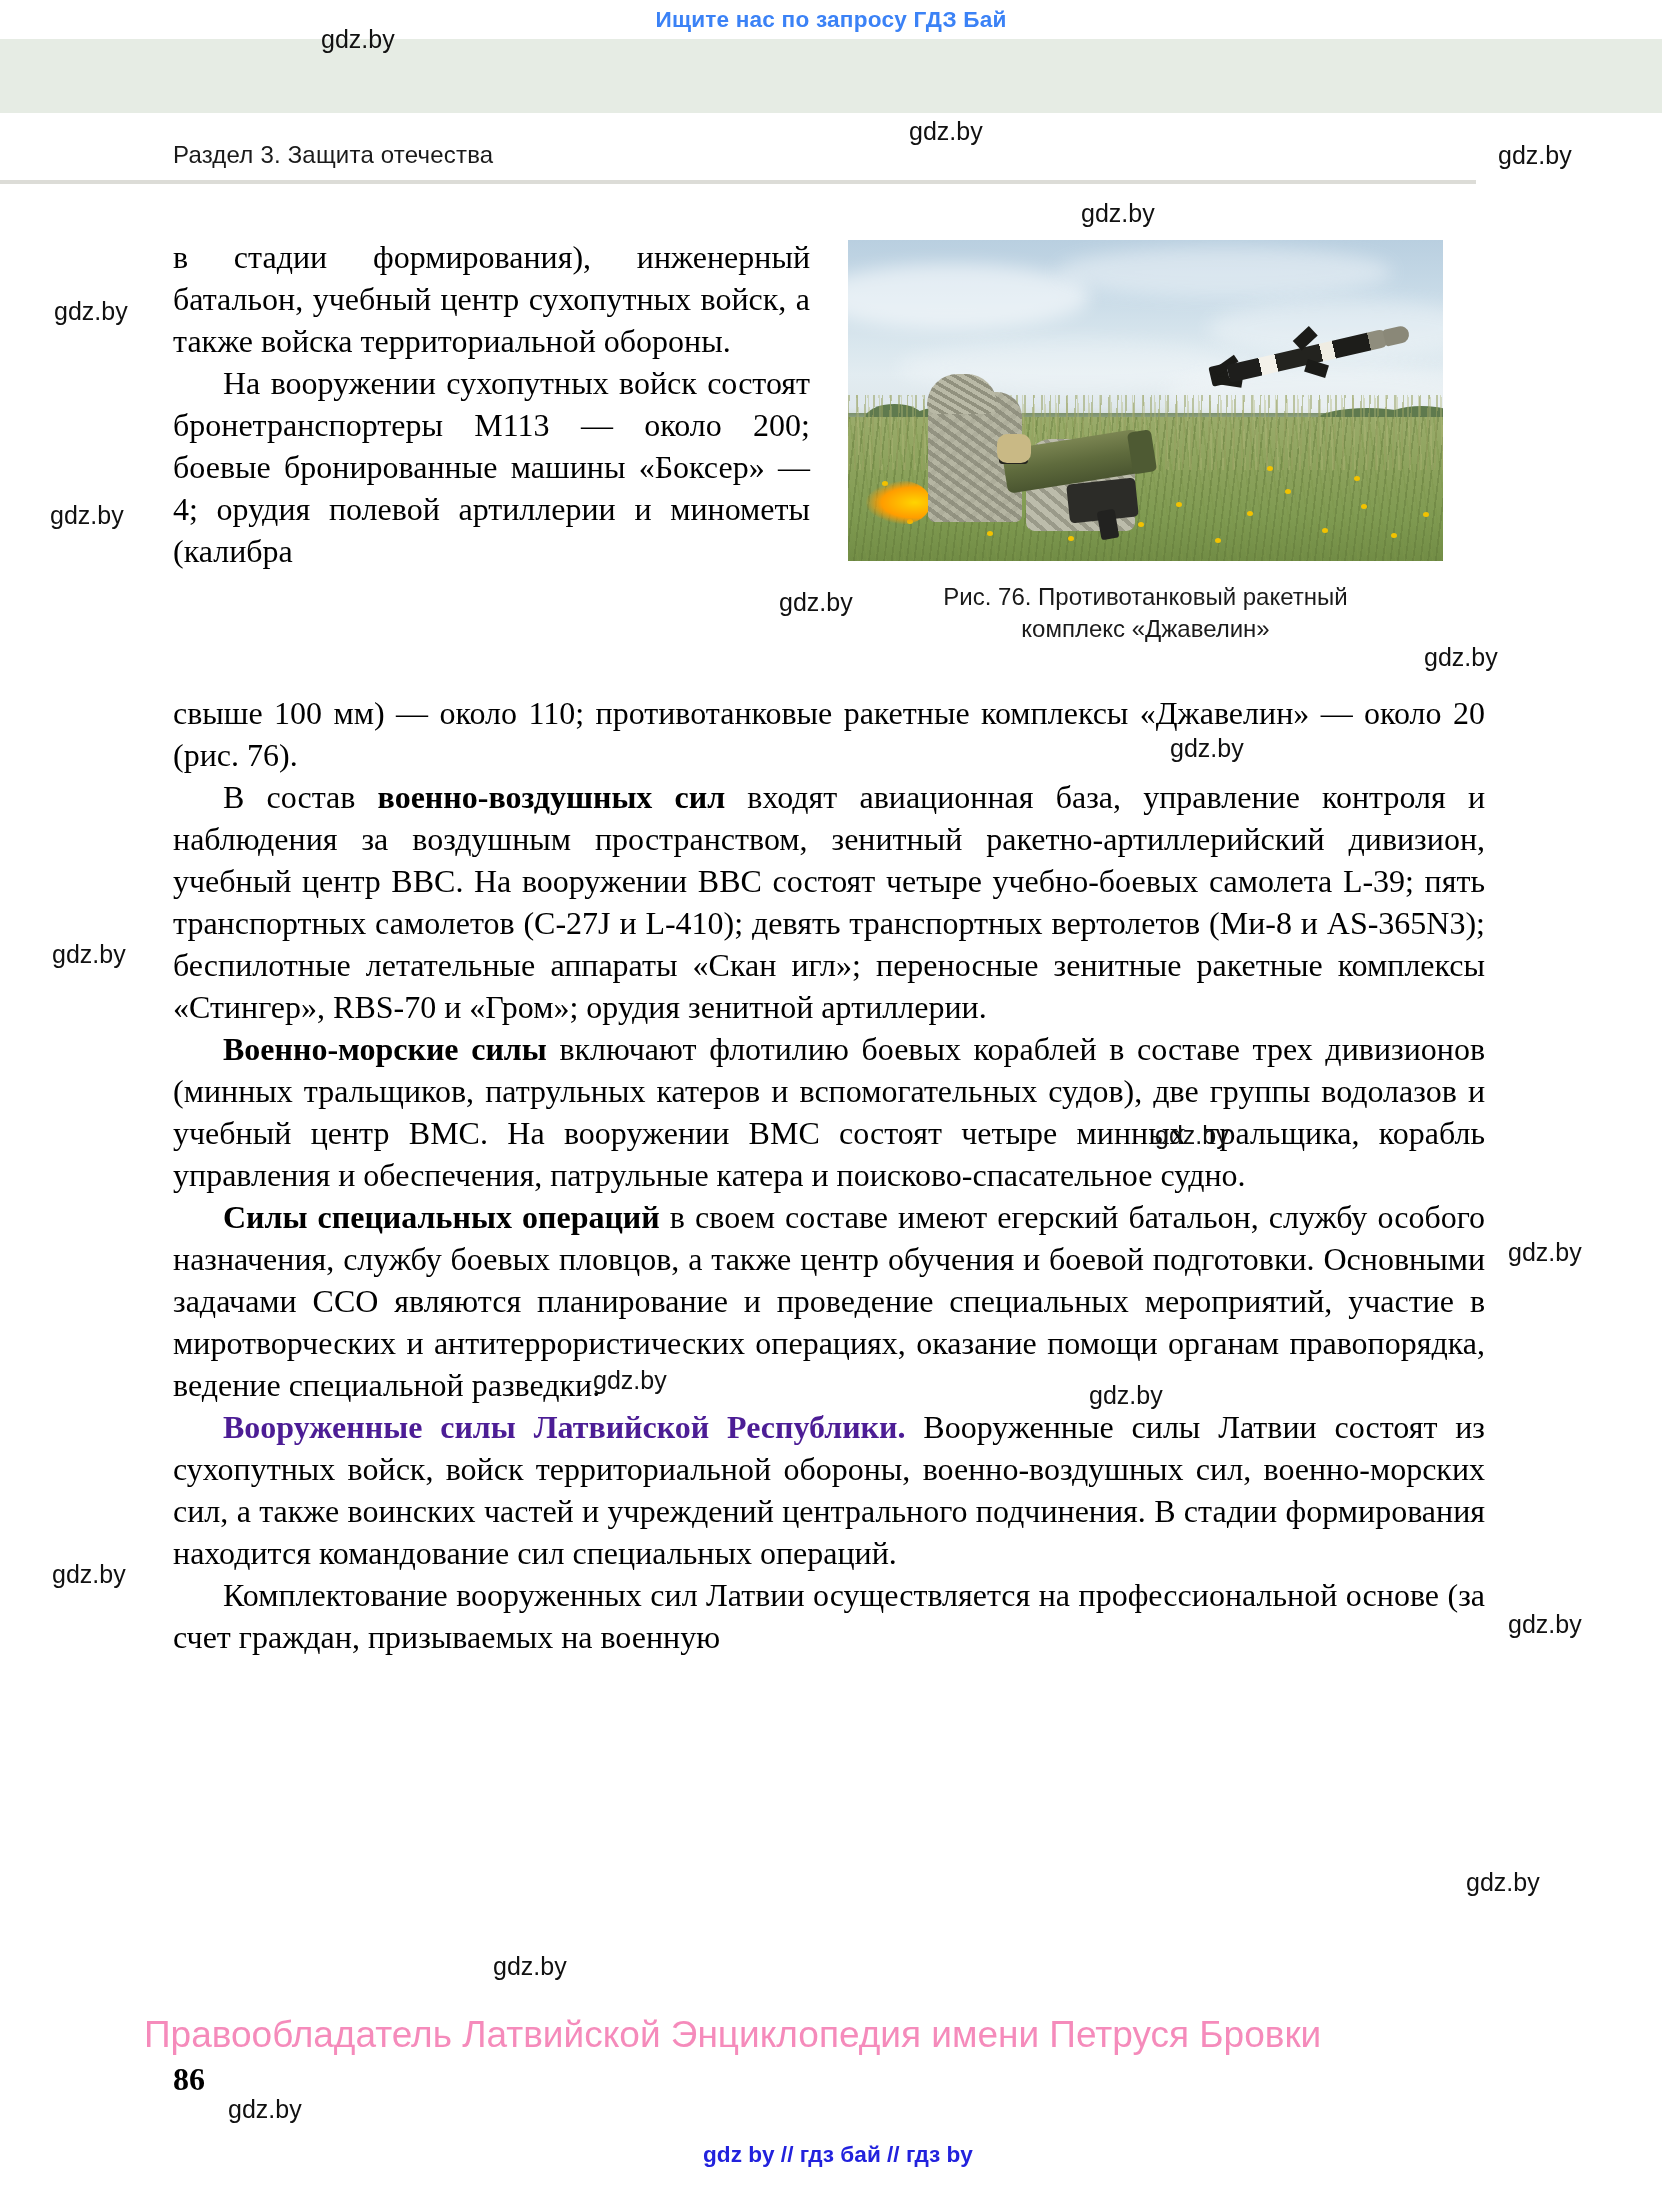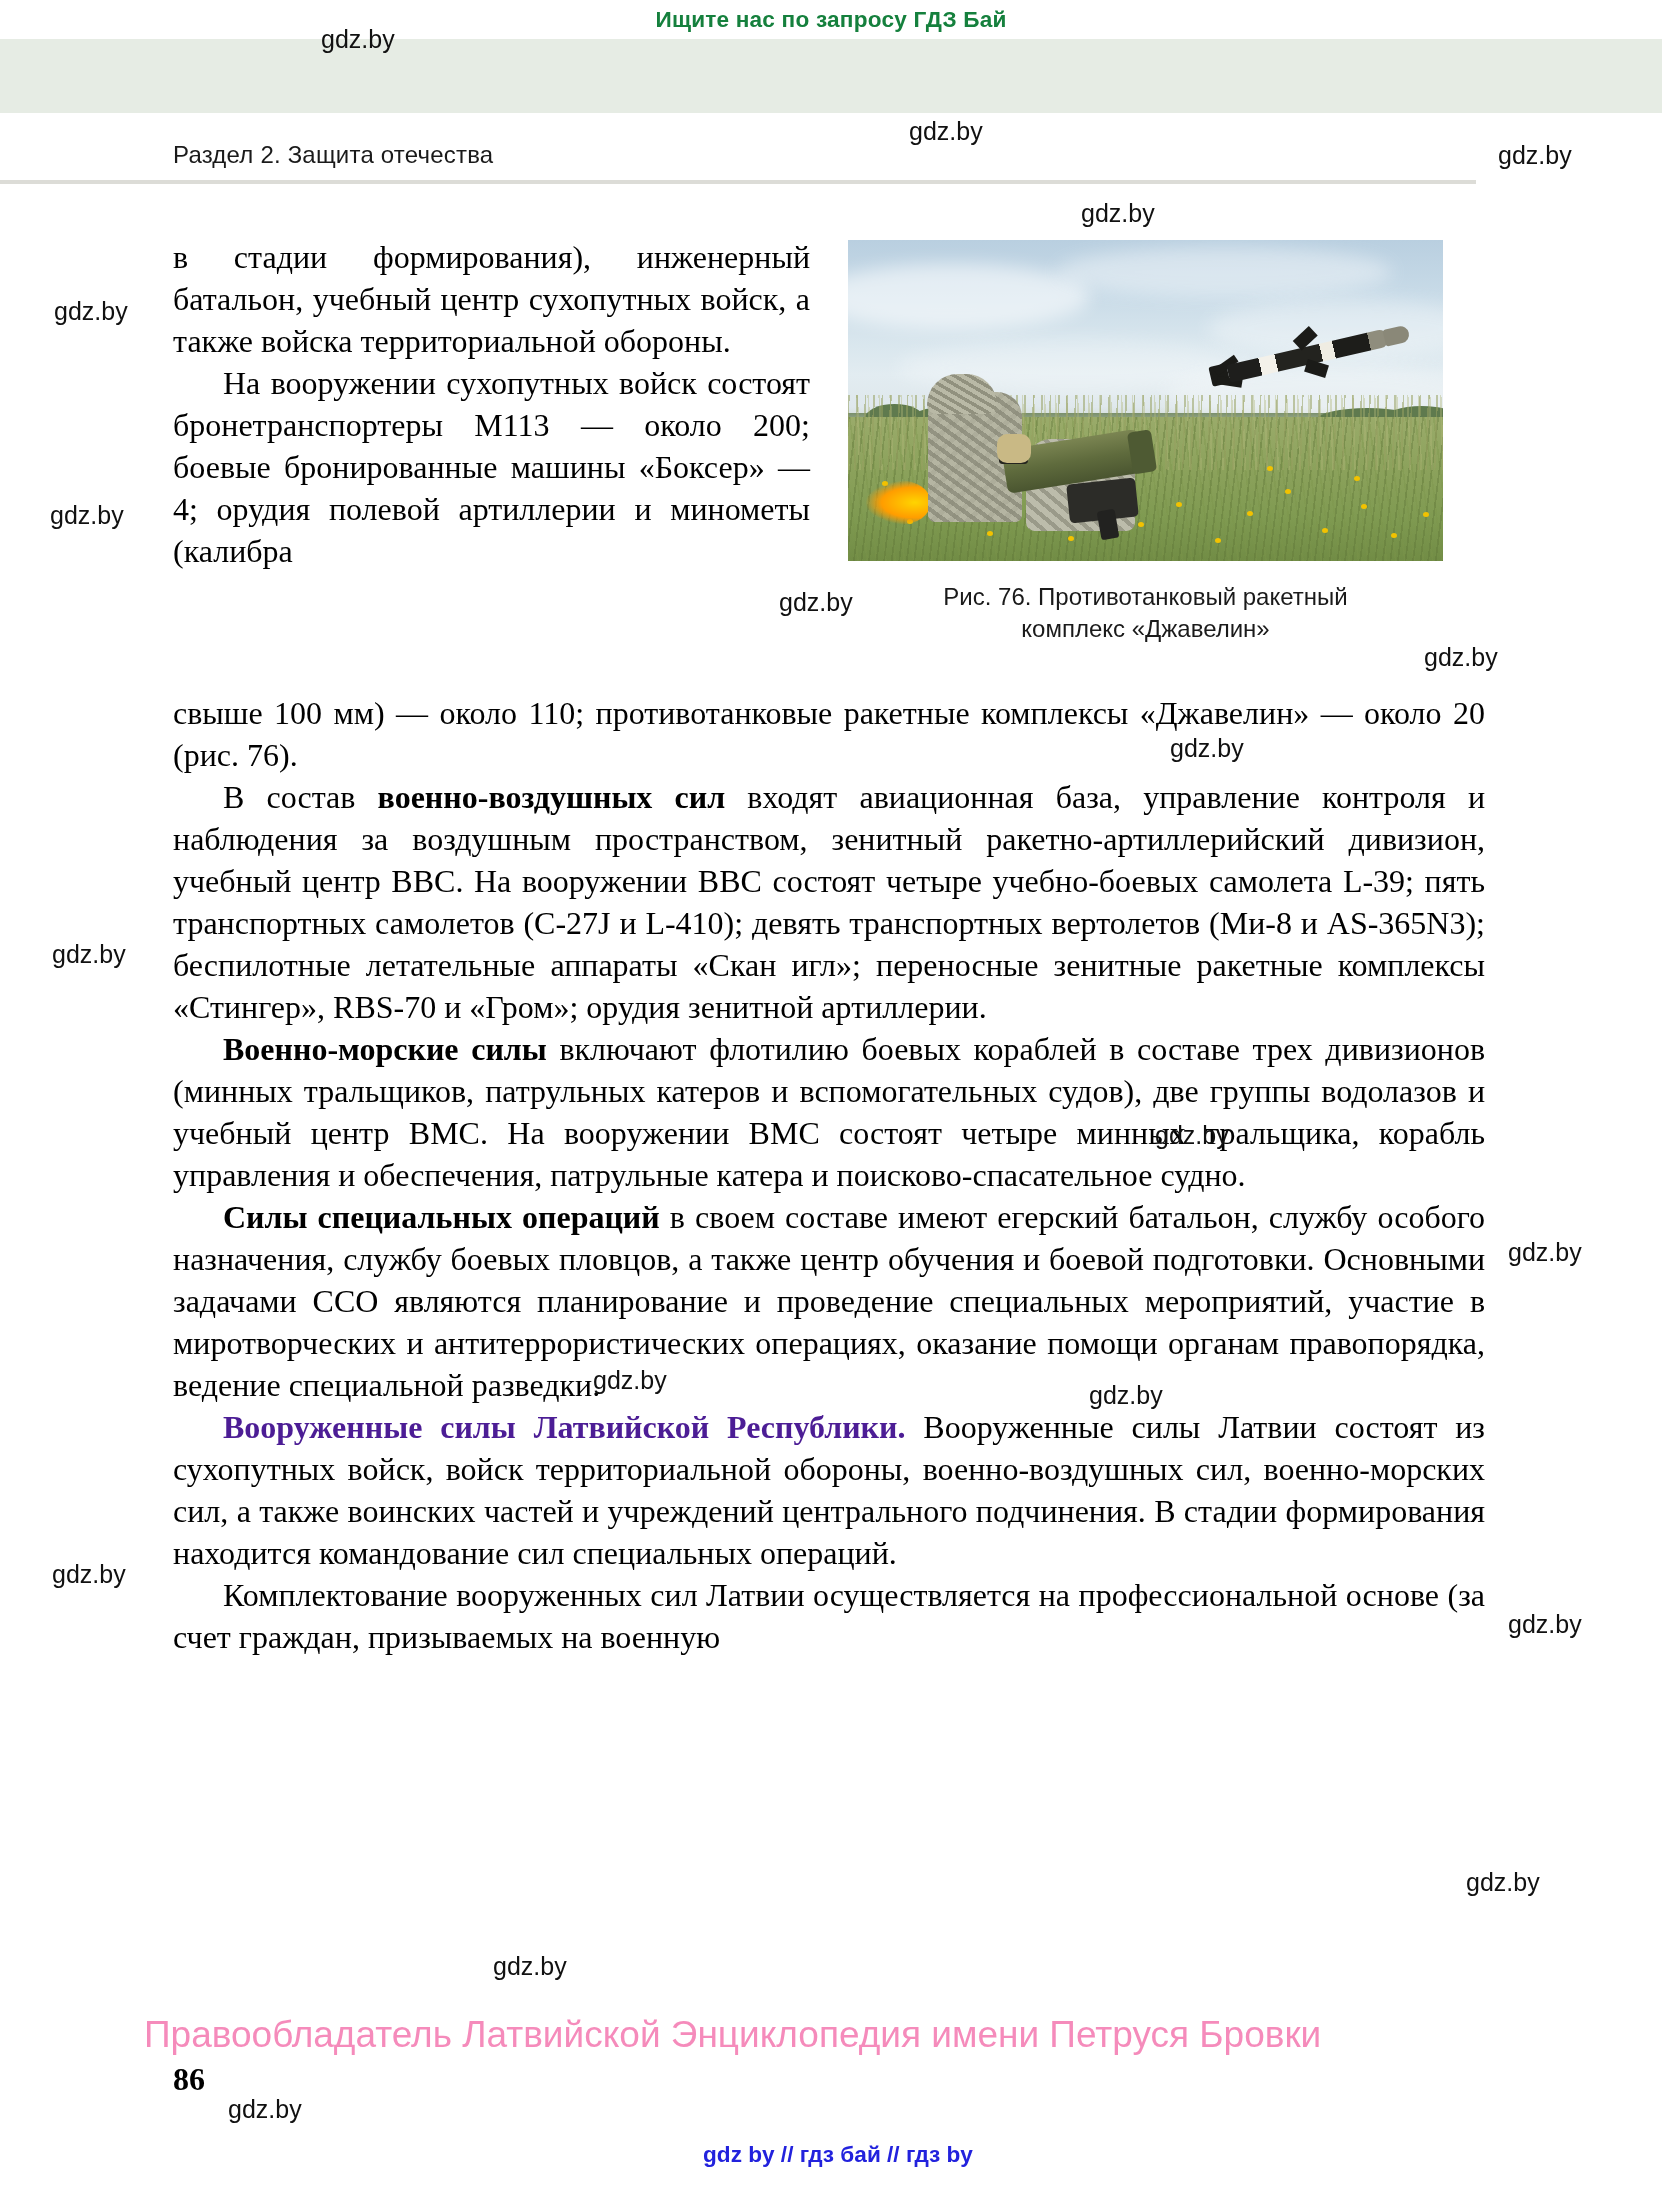--- a/index.html
+++ b/index.html
@@ -25,21 +25,21 @@
   .promo-bar {
     position: absolute;
     top: 0;
     left: 0;
     width: 1662px;
     height: 39px;
     text-align: center;
     line-height: 39px;
     font-family: "Liberation Sans", sans-serif;
     font-size: 22.6px;
-    color: #15803d;
+    color: #3b82f6;
     font-weight: 600;
     letter-spacing: 0.2px;
   }
   .green-band {
     position: absolute;
     top: 39px;
     left: 0;
     width: 1662px;
     height: 74px;
     background: #e6ece4;
@@ -361,21 +361,21 @@
   }
 </style>
 </head>
 <body>
 
 <div class="page">
 
   <div class="promo-bar">Ищите нас по запросу ГДЗ Бай</div>
   <div class="green-band"></div>
 
-  <div class="running-head">Раздел 2. Защита отечества</div>
+  <div class="running-head">Раздел 3. Защита отечества</div>
   <div class="head-rule"></div>
 
   <div class="figure">
     <div class="photo">
       <div class="cloud c1"></div>
       <div class="cloud c2"></div>
       <div class="cloud c3"></div>
       <div class="cloud c4"></div>
       <div class="cloud c5"></div>
 

